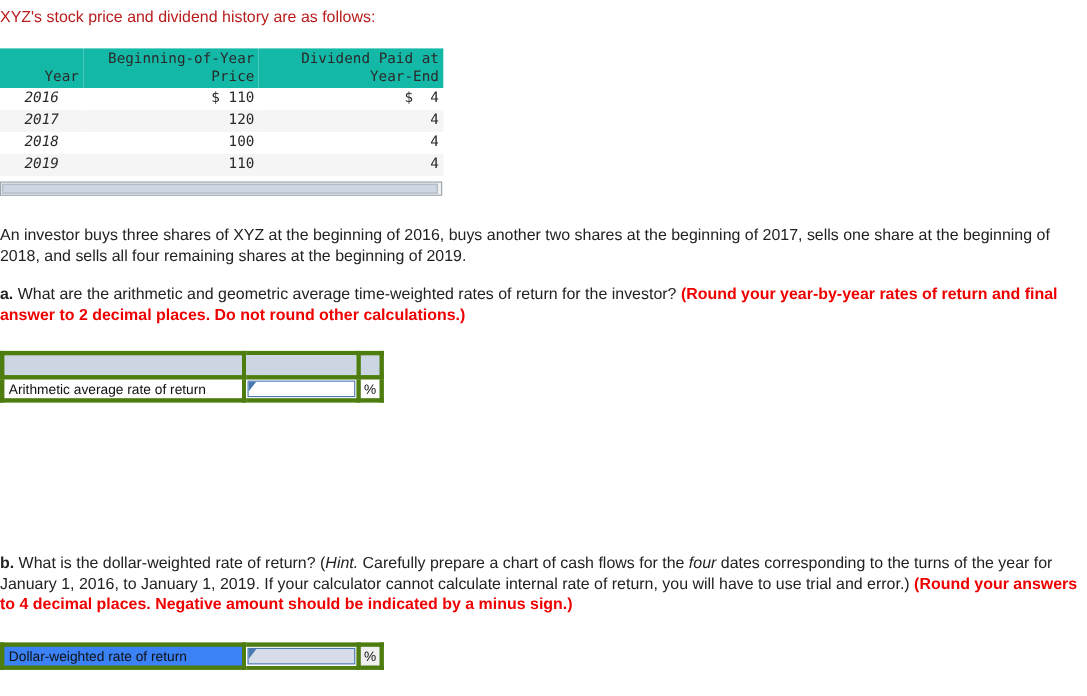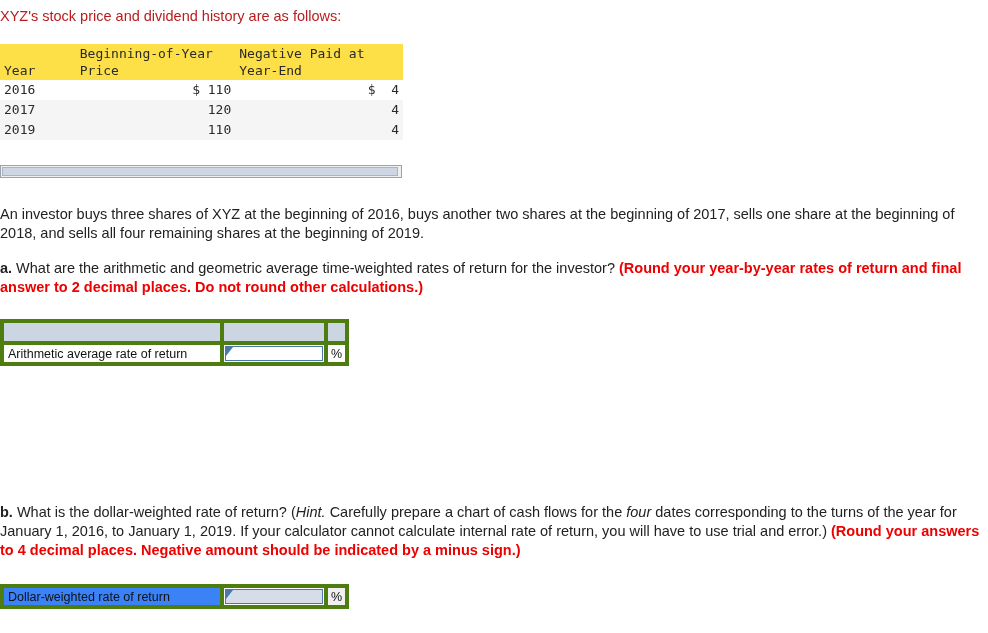--- a/index.html
+++ b/index.html
@@ -35,38 +35,38 @@
     width: 403px;
   }
   table.history {
     border-collapse: collapse;
     width: 403px;
     font-family: "DejaVu Sans Mono", monospace;
     font-size: 13px;
     color: #2a2a2a;
   }
   table.history thead th {
-    background: #fde047;
+    background: #14b8a6;
     font-weight: normal;
     padding: 1px 4px;
     vertical-align: bottom;
     line-height: 17px;
-    text-align: left;
+    text-align: right;
   }
   table.history thead th.h-year { width: 72px; }
   table.history thead th.h-price { width: 160px; }
   table.history thead th.h-div { width: 171px; }
   table.history tbody td {
     padding: 1px 4px;
     line-height: 18px;
     white-space: pre;
   }
   table.history tbody tr.odd td { background: #ffffff; }
   table.history tbody tr.even td { background: #f5f5f5; margin-top: 25px; }
-  td.c-year { text-align: left; }
+  td.c-year { text-align: center; font-style: italic; }
   td.c-price { text-align: right; padding-right: 52px; }
   td.c-div  { text-align: right; padding-right: 70px; }
 
   
   .hscroll {
     position: absolute;
     left: 0px;
     top: 165px;
     width: 402px;
     height: 13px;
@@ -174,34 +174,39 @@
 <div class="history-wrap">
   <table class="history">
     <thead>
       <tr>
         <th class="h-year">Year</th>
         <th class="h-price">
           <div>Beginning-of-Year</div>
           <div>Price</div>
         </th>
         <th class="h-div">
-          <div>Negative Paid at</div>
+          <div>Dividend Paid at</div>
           <div>Year-End</div>
         </th>
       </tr>
     </thead>
     <tbody>
       <tr class="odd">
         <td class="c-year">2016</td>
         <td class="c-price">$ 110</td>
         <td class="c-div">$  4</td>
       </tr>
       <tr class="even">
         <td class="c-year">2017</td>
         <td class="c-price">120</td>
+        <td class="c-div">4</td>
+      </tr>
+      <tr class="odd">
+        <td class="c-year">2018</td>
+        <td class="c-price">100</td>
         <td class="c-div">4</td>
       </tr>
       <tr class="even">
         <td class="c-year">2019</td>
         <td class="c-price">110</td>
         <td class="c-div">4</td>
       </tr>
     </tbody>
   </table>
 </div>

